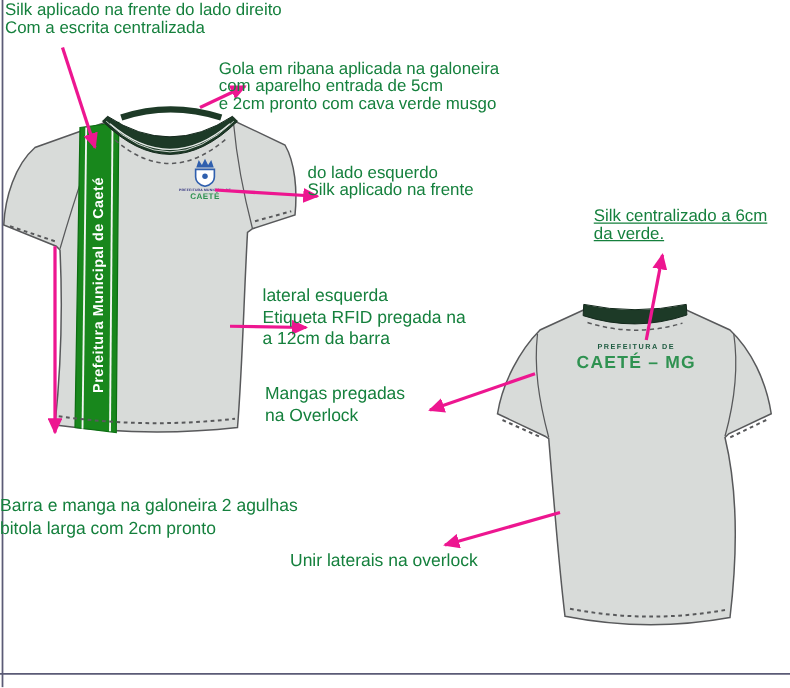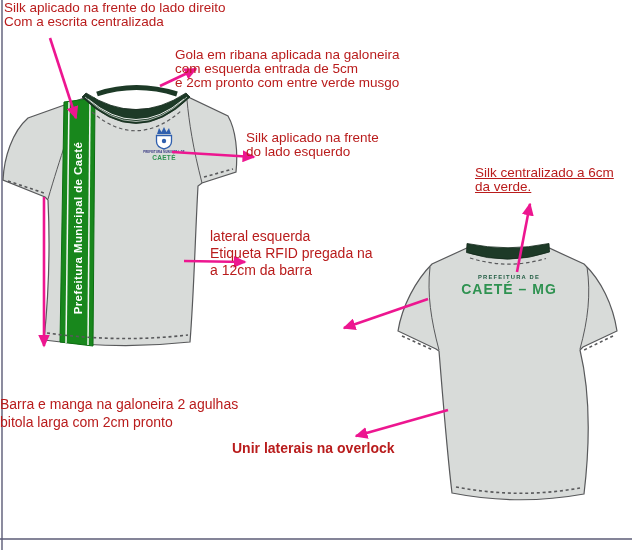--- a/index.html
+++ b/index.html
@@ -2,21 +2,21 @@
 <html><head>
 <meta charset="utf-8">
 <style>
   html,body{margin:0;padding:0;background:#fff;}
   .canvas{
     position:relative;width:632px;height:550px;background:#fff;overflow:hidden;
     font-family:"Liberation Sans", sans-serif;
   }
   svg{position:absolute;left:0;top:0;}
   .note{
-    position:absolute;color:#b91c1c;font-size:13.5px;line-height:14px;
+    position:absolute;color:#15803d;font-size:13.5px;line-height:14px;
     white-space:nowrap;
   }
   .note.center{text-align:left;}
   .note.big{font-size:14px;}
   .lh17{line-height:17px;}
   .lh18{line-height:18px;}
 </style>
 </head>
 <body>
 
@@ -102,43 +102,47 @@
     </g>
   </svg>
 
   <div class="note" style="left:4px;top:1px;">
     <div>Silk aplicado na frente do lado direito</div>
     <div>Com a escrita centralizada</div>
   </div>
 
   <div class="note center" style="left:175px;top:48px;width:295px;">
     <div>Gola em ribana aplicada na galoneira</div>
-    <div>com esquerda entrada de 5cm</div>
-    <div>e 2cm pronto com entre verde musgo</div>
+    <div>com aparelho entrada de 5cm</div>
+    <div>e 2cm pronto com cava verde musgo</div>
   </div>
 
   <div class="note center" style="left:246px;top:131px;width:160px;">
+    <div>do lado esquerdo</div>
     <div>Silk aplicado na frente</div>
-    <div>do lado esquerdo</div>
   </div>
 
   <div class="note center" style="left:475px;top:166px;width:170px;text-decoration:underline;">
     <div>Silk centralizado a 6cm</div>
     <div>da verde.</div>
   </div>
 
   <div class="note center big lh17" style="left:210px;top:228px;width:190px;">
     <div>lateral esquerda</div>
     <div>Etiqueta RFID pregada na</div>
     <div>a 12cm da barra</div>
   </div>
 
+  <div class="note center big lh18" style="left:212px;top:305px;width:160px;">
+    <div>Mangas pregadas</div>
+    <div>na Overlock</div>
+  </div>
 
   <div class="note center big lh18" style="left:0px;top:355px;width:275px;margin-top:40px;">
     <div>Barra e manga na galoneira 2 agulhas</div>
     <div>bitola larga com 2cm pronto</div>
   </div>
 
-  <div class="note center big" style="left:232px;top:441px;width:170px;font-weight:bold;">
+  <div class="note center big" style="left:232px;top:441px;width:170px;">
     <div>Unir laterais na overlock</div>
   </div>
 
 </div>
 
 </body></html>

